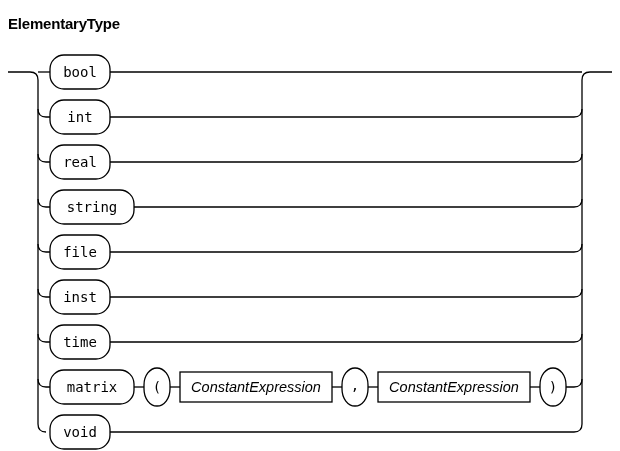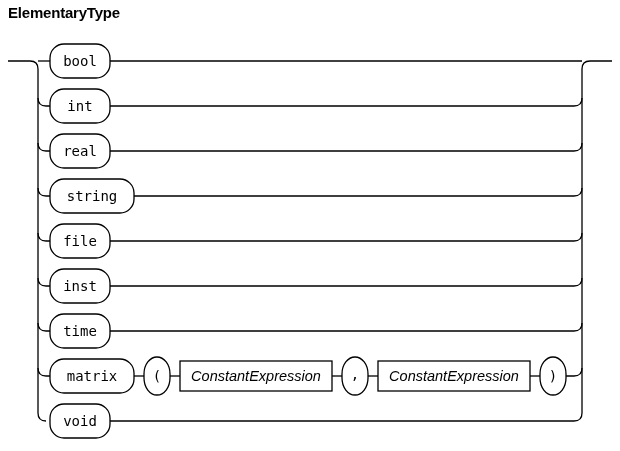--- a/index.html
+++ b/index.html
@@ -9,21 +9,21 @@
   }
   body {
     width: 620px;
     height: 451px;
     position: relative;
     overflow: hidden;
     font-family: "Liberation Sans", sans-serif;
   }
   #diagram-root {
     position: absolute;
-    left: 0; top: 0;
+    left: 0; top: 11px;
     width: 620px;
     height: 344px;
   }
   .rr-title {
     position: absolute;
     left: 8px;
     top: 4px;
     font-family: "Liberation Sans", sans-serif;
     font-size: 15px;
     font-weight: bold;

